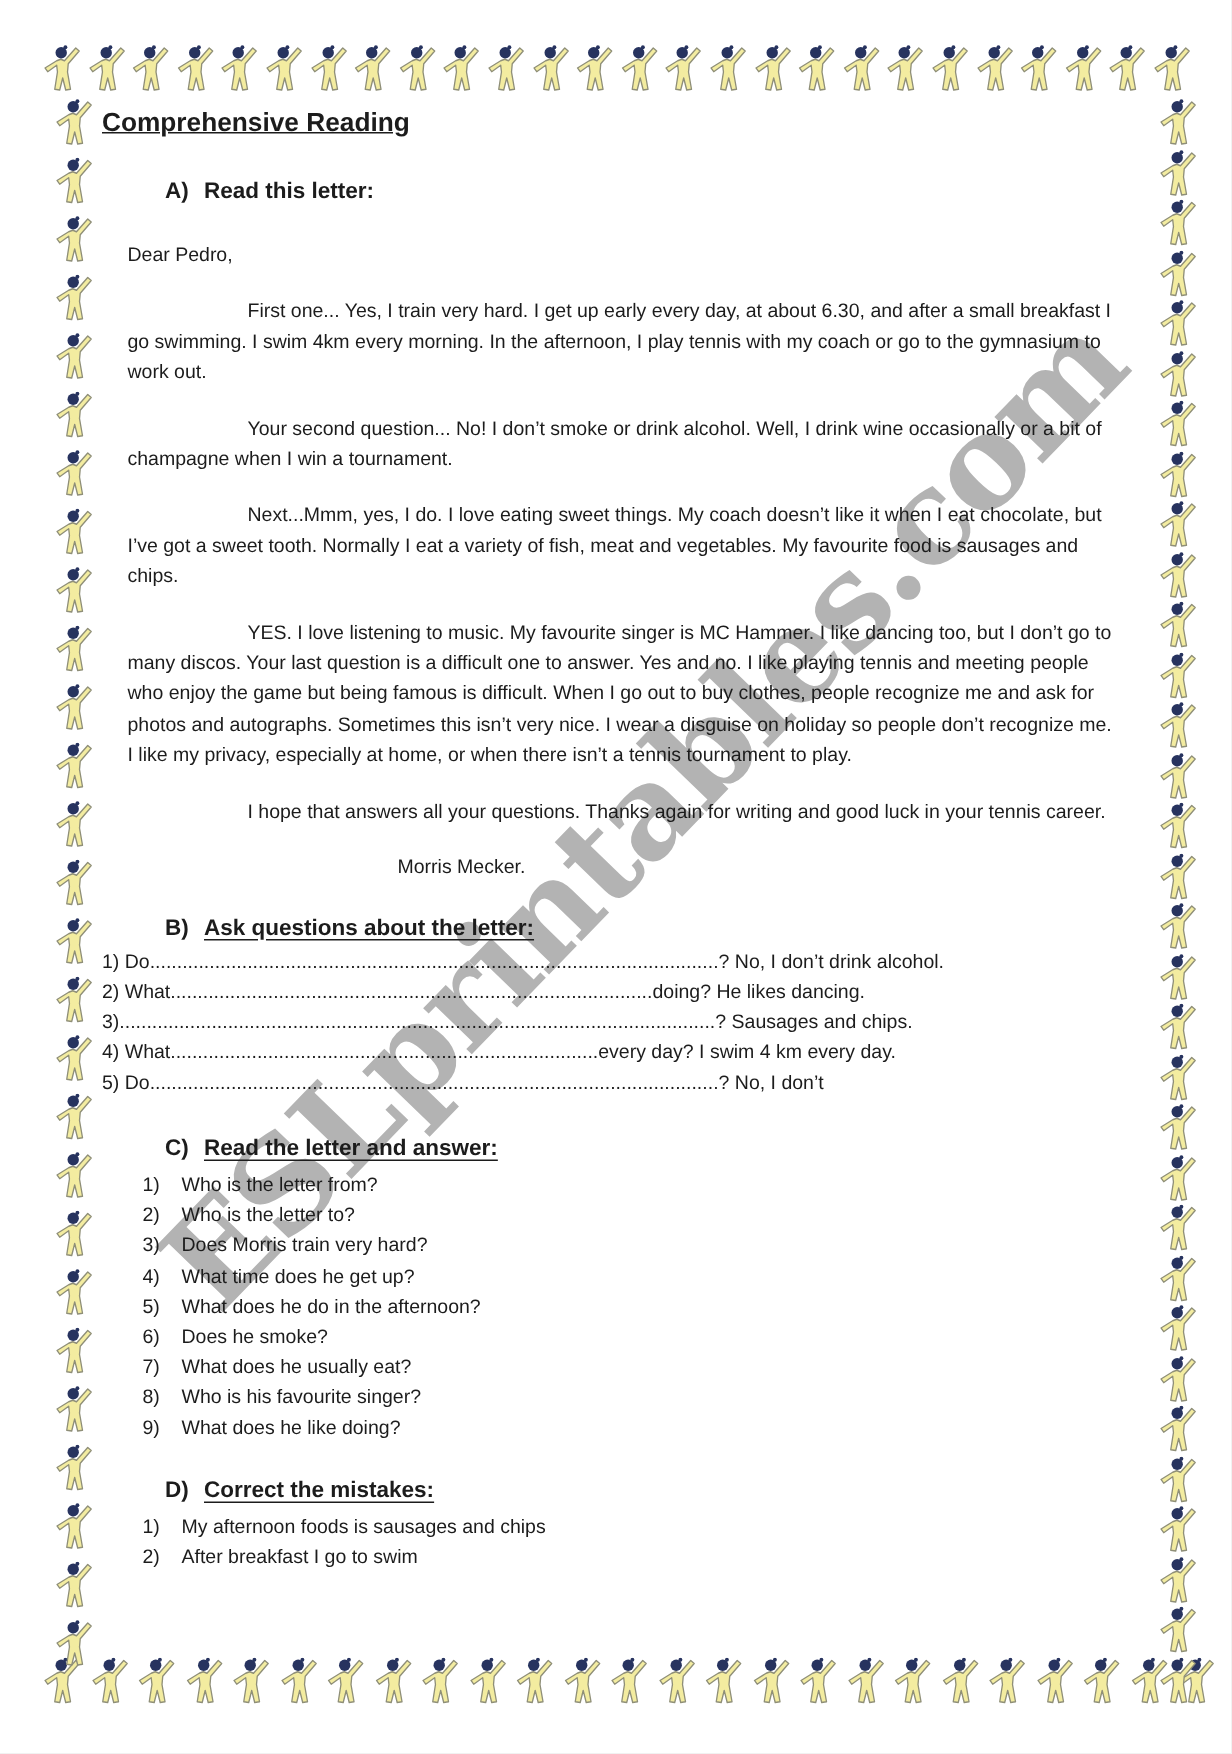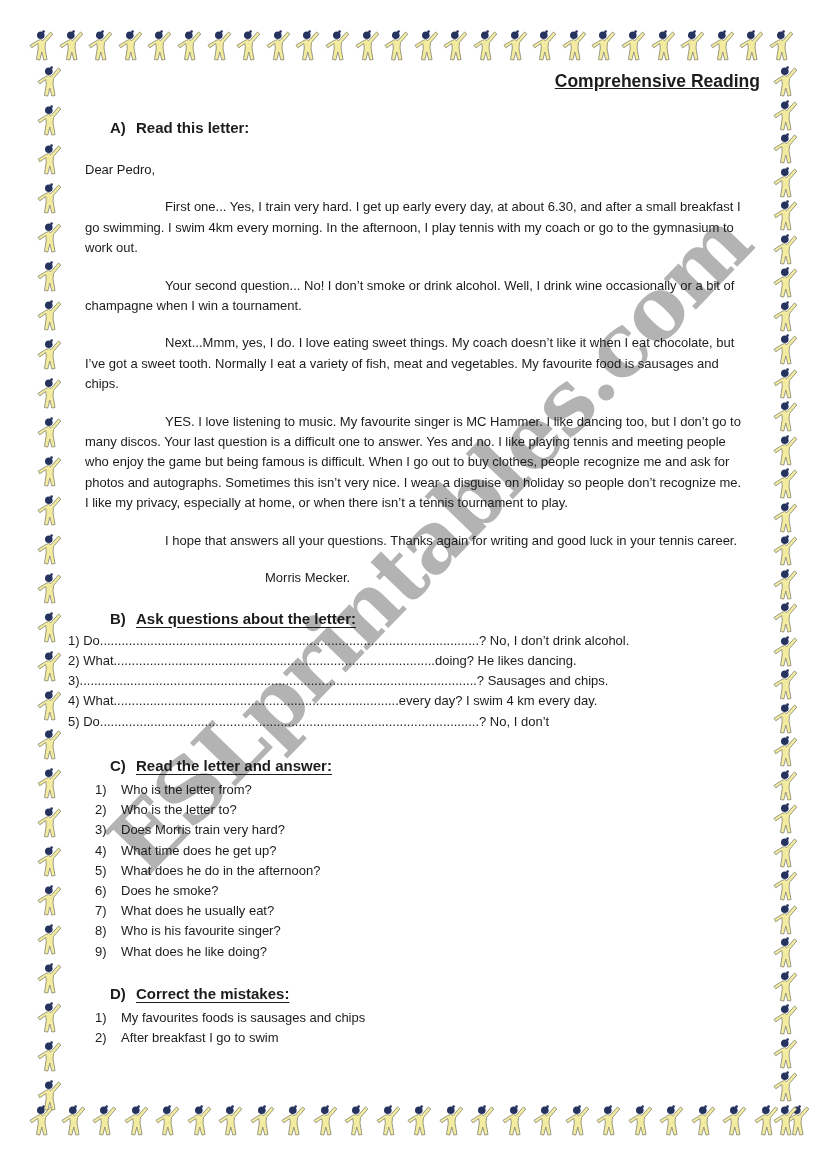--- a/index.html
+++ b/index.html
@@ -19,21 +19,21 @@
   
   .border-layer { position:absolute; inset:0; z-index:3; pointer-events:none; }
   .fig { position:absolute; width:28px; height:33px; }
   .fig svg { display:block; }
   
   .content {
     position:absolute; left:68px; top:62px; width:692px; z-index:2;
     font-size:13px; line-height:20.4px;
   }
   .title {
-    font-size:17.5px; font-weight:bold; text-align:right;
+    font-size:17.5px; font-weight:bold; text-align:left;
     text-decoration:underline; margin:8px 0 0 0; line-height:22px;
   }
   .sec-heading { font-weight:bold; font-size:15px; line-height:20px; margin-left:42px; }
   .sec-heading .sec-label { display:inline-block; min-width:26px; }
   .sec-heading .underlined { text-decoration:underline; text-underline-offset:3px; }
   .mt-a { margin-top:26px; }
   .mt-b { margin-top:20px; }
   .mt-c { margin-top:24px; }
   .mt-d { margin-top:22px; }
   .letter { margin-top:22px; }
@@ -1006,21 +1006,21 @@
           <span>What does he like doing?</span>
         </div>
       </div>
 
     <div class="sec-heading mt-d">
       <span class="sec-label">D)</span><span class="underlined">Correct the mistakes:</span>
     </div>
     <div class="qa-list" id="d-list">
         <div class="qa-item">
           <span class="num">1)</span>
-          <span>My favourites foods is sausages and chips</span>
+          <span>My afternoon foods is sausages and chips</span>
         </div>
         <div class="qa-item">
           <span class="num">2)</span>
           <span>After breakfast I go to swim</span>
         </div>
       </div>
   </div>
 </div>
 
 </body></html>

